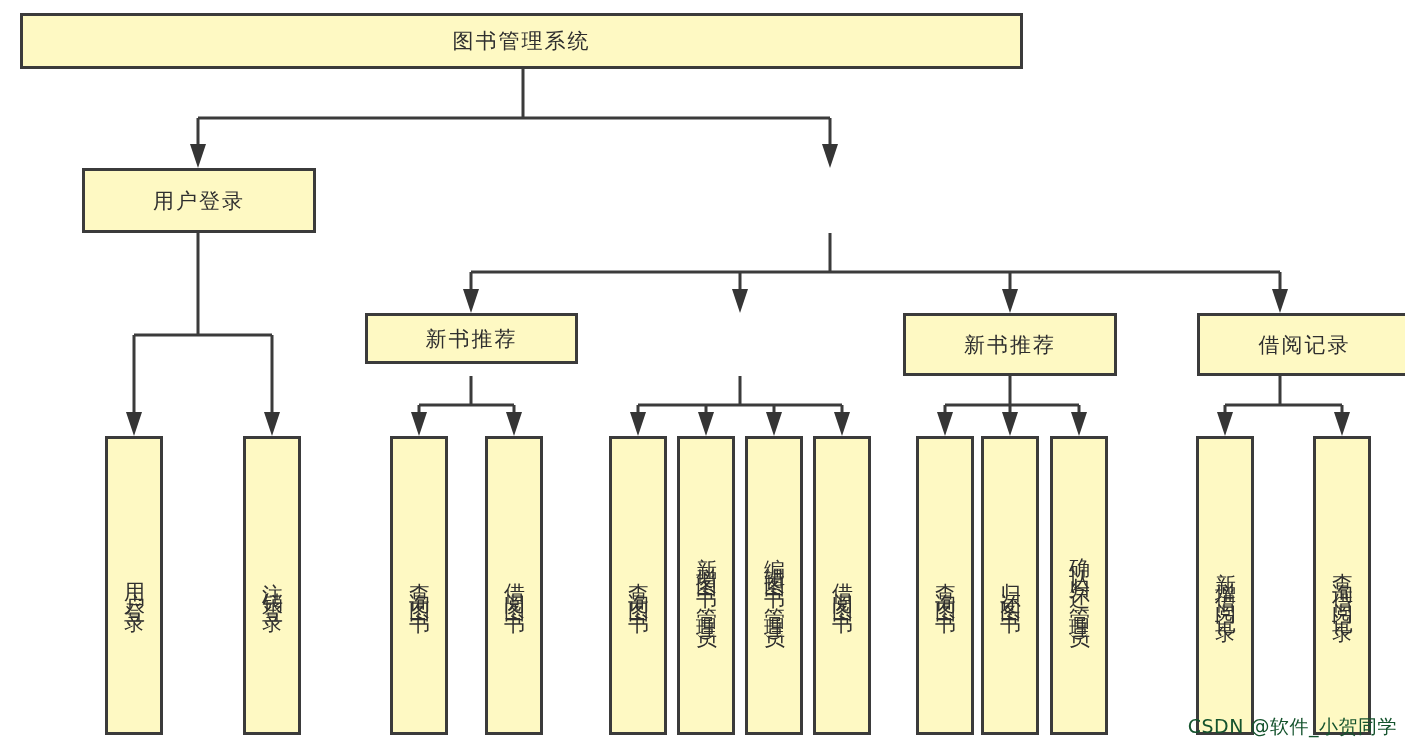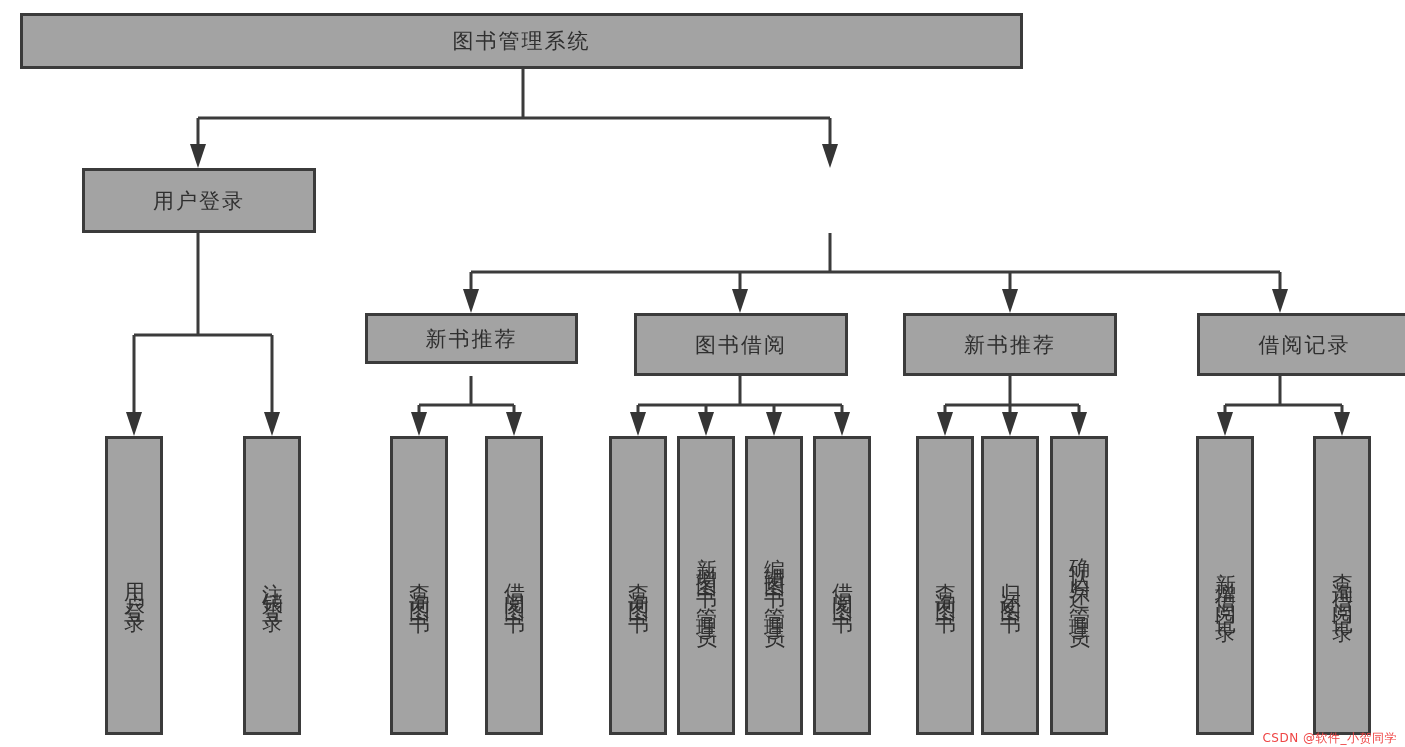--- a/index.html
+++ b/index.html
@@ -17,21 +17,21 @@
   }
   .connectors {
     position: absolute;
     left: 0;
     top: 0;
     z-index: 1;
   }
   .node {
     position: absolute;
     box-sizing: border-box;
-    background: #a3a3a3;
+    background: #fef9c3;
     border: 3px solid #3b3b3b;
     display: flex;
     align-items: center;
     justify-content: center;
     z-index: 2;
     color: #2f2f2f;
   }
   .node .hlabel {
     font-size: 21px;
     letter-spacing: 2px;
@@ -45,25 +45,24 @@
     line-height: 1;
     letter-spacing: 10px;
     color: #2f2f2f;
     white-space: nowrap;
   }
   .watermark {
     position: absolute;
     right: 8px;
     top: 714px;
     z-index: 5;
-    font-size: 12px;
-    color: #ef4444;
+    font-size: 19px;
+    color: #14532d;
     letter-spacing: 0.5px;
     white-space: nowrap;
-    margin-top: 16px;
   }
 </style>
 </head>
 <body>
 
 <div class="stage">
 
   <svg class="connectors" width="1405" height="747" viewBox="0 0 1405 747">
     <g stroke="#3b3b3b" stroke-width="3" fill="none">
 
@@ -111,23 +110,20 @@
     <span class="hlabel">图书管理系统</span>
   </div>
 
   <div class="node" style="left:82px; top:168px; width:234px; height:65px;">
     <span class="hlabel">用户登录</span>
   </div>
 
   <div class="node" style="left:365px; top:313px; width:213px; height:51px;">
     <span class="hlabel">新书推荐</span>
   </div>
-  <div class="node" style="left:634px; top:313px; width:214px; height:63px;">
-    <span class="hlabel">图书借阅</span>
-  </div>
   <div class="node" style="left:903px; top:313px; width:214px; height:63px;">
     <span class="hlabel">新书推荐</span>
   </div>
   <div class="node" style="left:1173px; top:313px; width:215px; height:63px;margin-left:24px;">
     <span class="hlabel">借阅记录</span>
   </div>
 
   <div class="node leaf" style="left:105px; top:436px; width:58px; height:299px;">
     <span class="vlabel">用户登录</span>
   </div>

